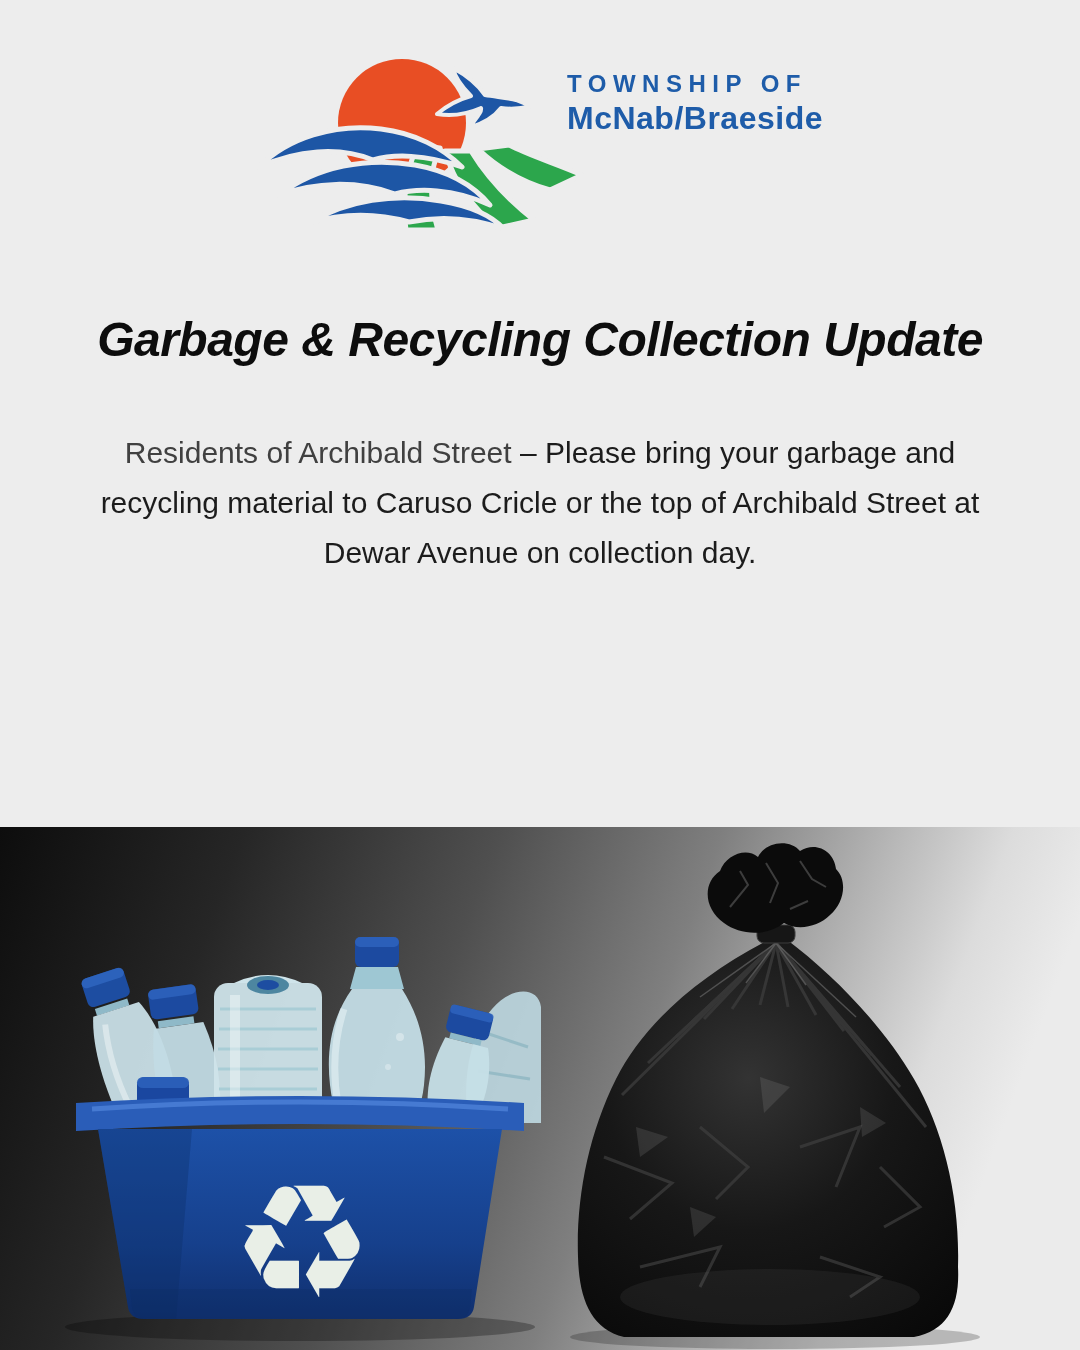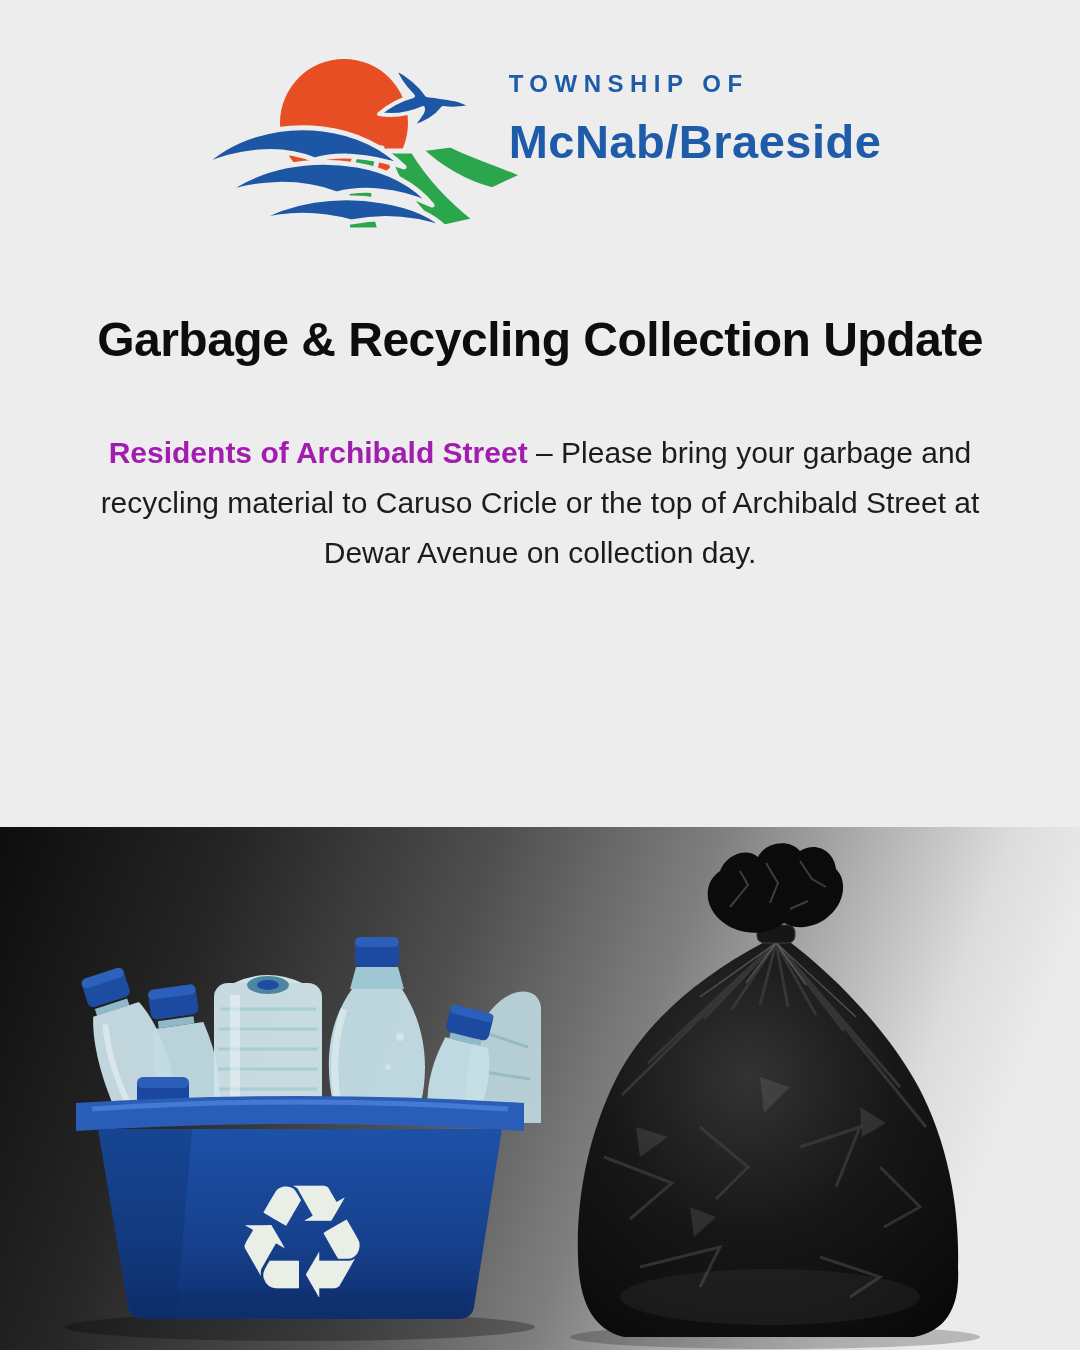--- a/index.html
+++ b/index.html
@@ -14,37 +14,38 @@
   }
   
   .logo-row{ margin-top:54px; display:flex; align-items:flex-start; }
   .logo-icon{ display:block; }
   .logo-text{ margin-left:-20px; padding-top:16px; color:#1e5ca9; }
   .logo-top{
     font-size:24px; font-weight:bold; letter-spacing:6.5px;
     color:#1e5ca9; white-space:nowrap;
   }
   .logo-name{
-    font-size:47px; font-weight:bold; letter-spacing:0.5px;
-    color:#1e5ca9; margin-top:16px; white-space:nowrap;
+    font-size:32px; font-weight:bold; letter-spacing:0.5px;
+    color:#1e5ca9; margin-top:2px; white-space:nowrap;
   }
   
   .title{
     margin-top:82px;
     font-size:48px; line-height:52px; font-weight:800;
     letter-spacing:-0.5px; color:#0d0d0d; text-align:center;
     white-space:nowrap;
+    font-style:italic;
   }
   
   .notice{
     width:920px; text-align:center;
     font-size:30px; line-height:50px; color:#1c1c1c;
     font-weight:400;
   }
-  .notice strong{ font-weight:bold; color:#a21caf;margin-top:31px; }
+  .notice strong{ font-weight:normal; color:#404040;margin-top:31px; }
   .notice.m1{ margin-top:62px; }
   .notice.m2{ margin-top:52px; }
   
   .photo{ margin-top:auto; display:block; }
 </style>
 </head>
 <body>
 
 <div class="canvas">
 

